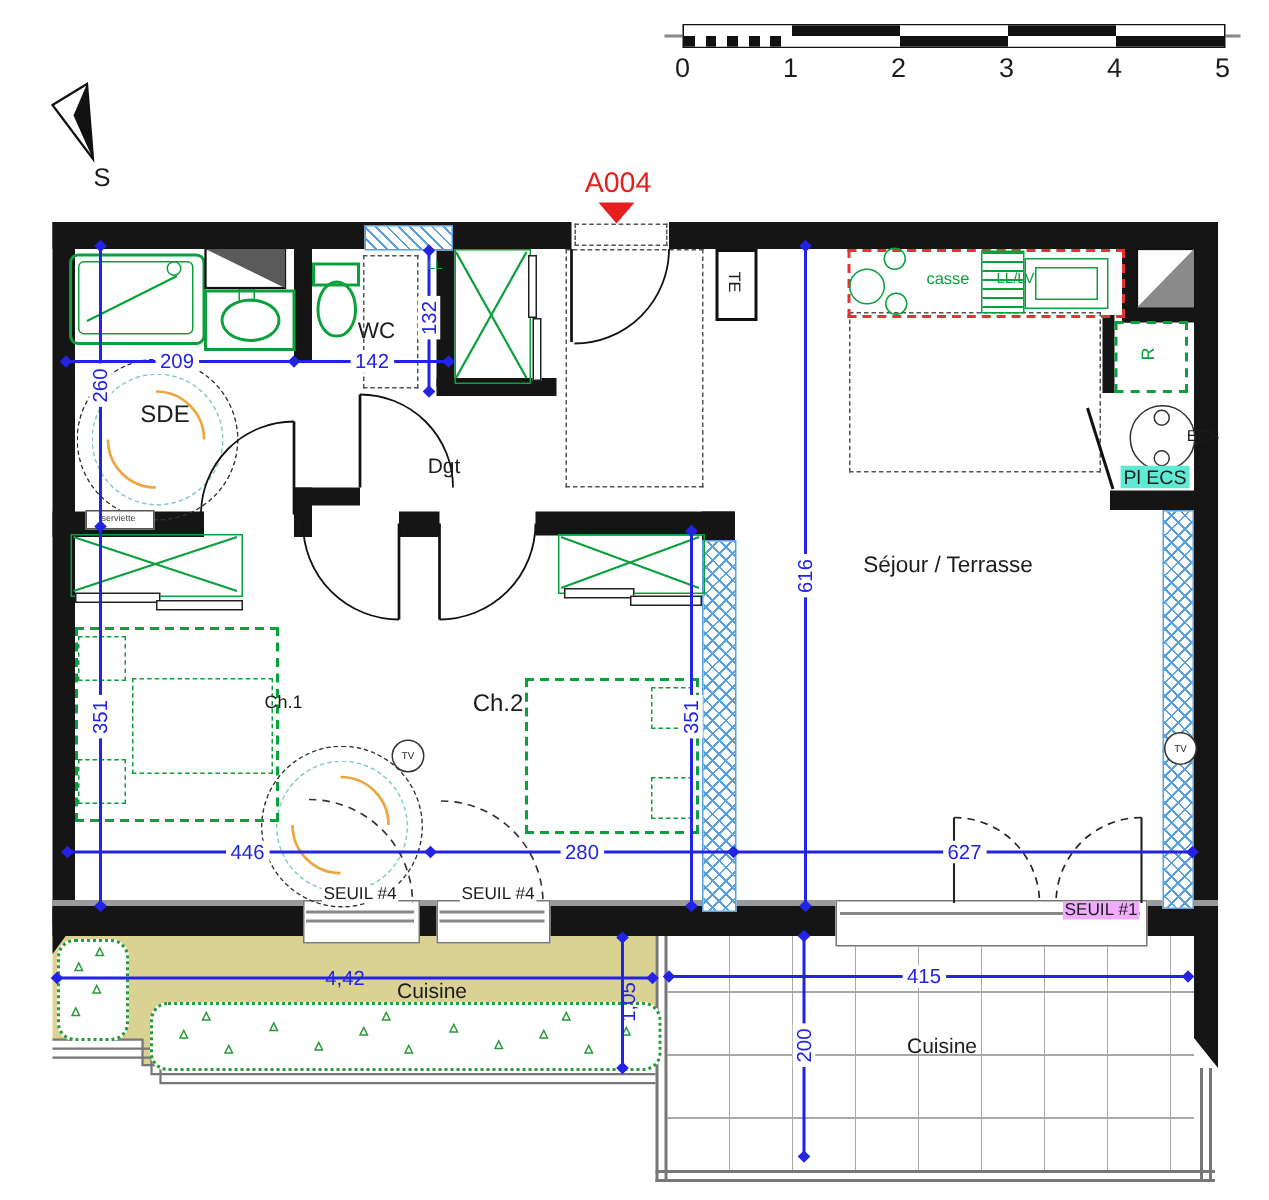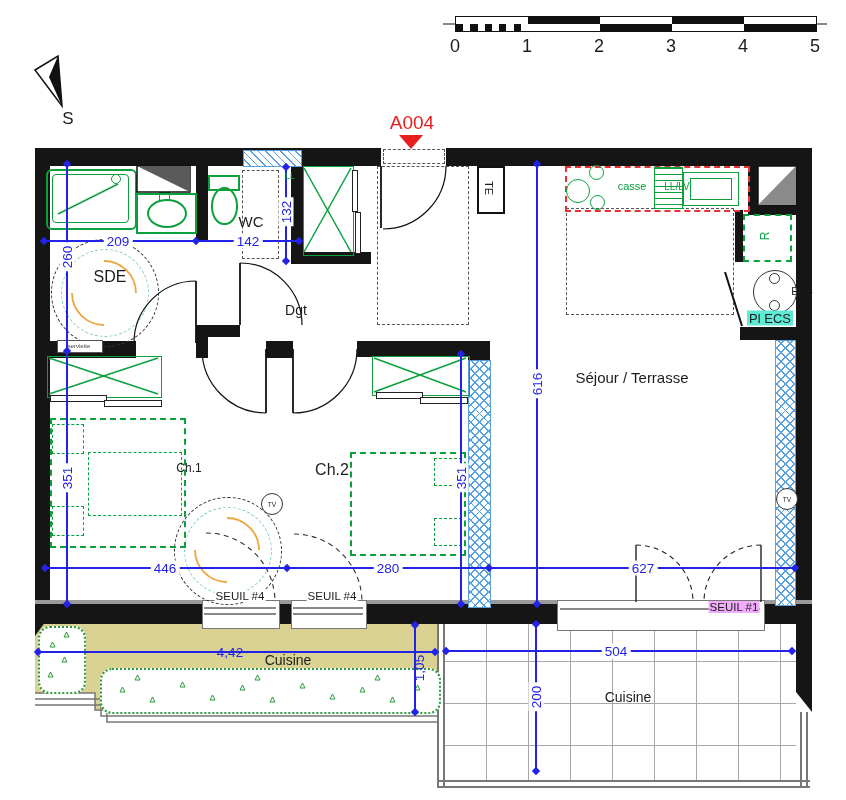--- a/index.html
+++ b/index.html
@@ -329,21 +329,21 @@
   <span class="dlab rot" style="left:67px;top:257px;">260</span>
   <span class="dlab rot" style="left:67px;top:478px;">351</span>
   <span class="dlab rot" style="left:286px;top:212px;">132</span>
   <span class="dlab rot" style="left:537px;top:384px;">616</span>
   <span class="dlab rot" style="left:461px;top:478px;">351</span>
   <span class="dlab" style="left:165px;top:568px;">446</span>
   <span class="dlab" style="left:388px;top:568px;">280</span>
   <span class="dlab" style="left:643px;top:568px;">627</span>
   <span class="dlab" style="left:230px;top:652px;background:transparent;">4,42</span>
   <span class="dlab rot" style="left:419px;top:668px;background:transparent;">1,05</span>
-  <span class="dlab" style="left:616px;top:651px;">504</span>
+  <span class="dlab" style="left:616px;top:651px;">415</span>
   <span class="dlab rot" style="left:536px;top:697px;">200</span>
 
   <span class="rlab" style="left:110px;top:277px;font-size:16px;">SDE</span>
   <span class="rlab" style="left:251px;top:221px;font-size:15px;">WC</span>
   <span class="rlab" style="left:296px;top:310px;font-size:14px;">Dgt</span>
   <span class="rlab" style="left:189px;top:468px;font-size:12px;">Ch.1</span>
   <span class="rlab" style="left:332px;top:470px;font-size:16px;">Ch.2</span>
   <span class="rlab" style="left:632px;top:377px;font-size:15px;">Séjour / Terrasse</span>
   <span class="rlab" style="left:770px;top:318px;font-size:13px;background:#5eead4;padding:0 2px;text-align:center;">Pl ECS</span>
   <span class="rlab" style="left:288px;top:660px;font-size:14px;">Cuisine</span>

